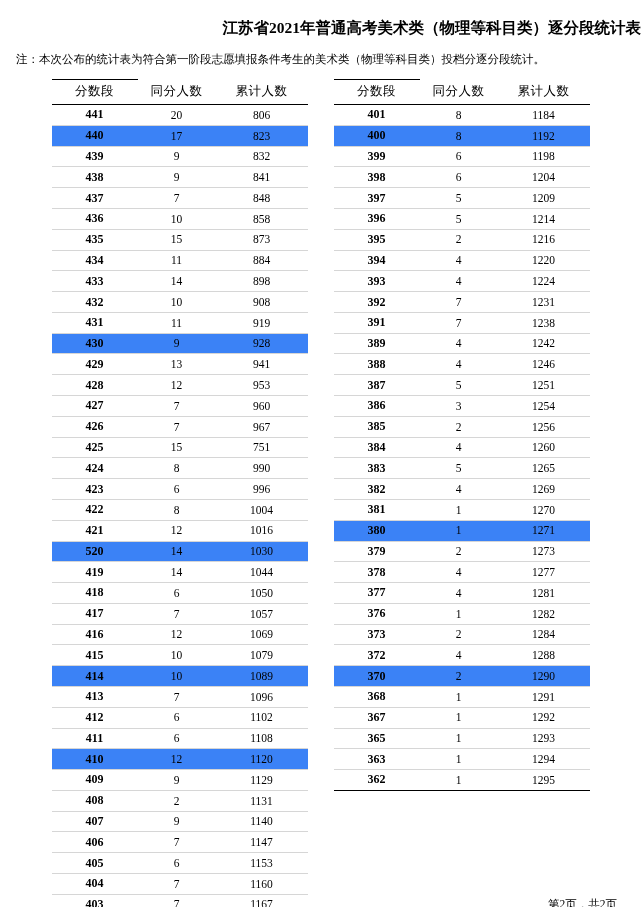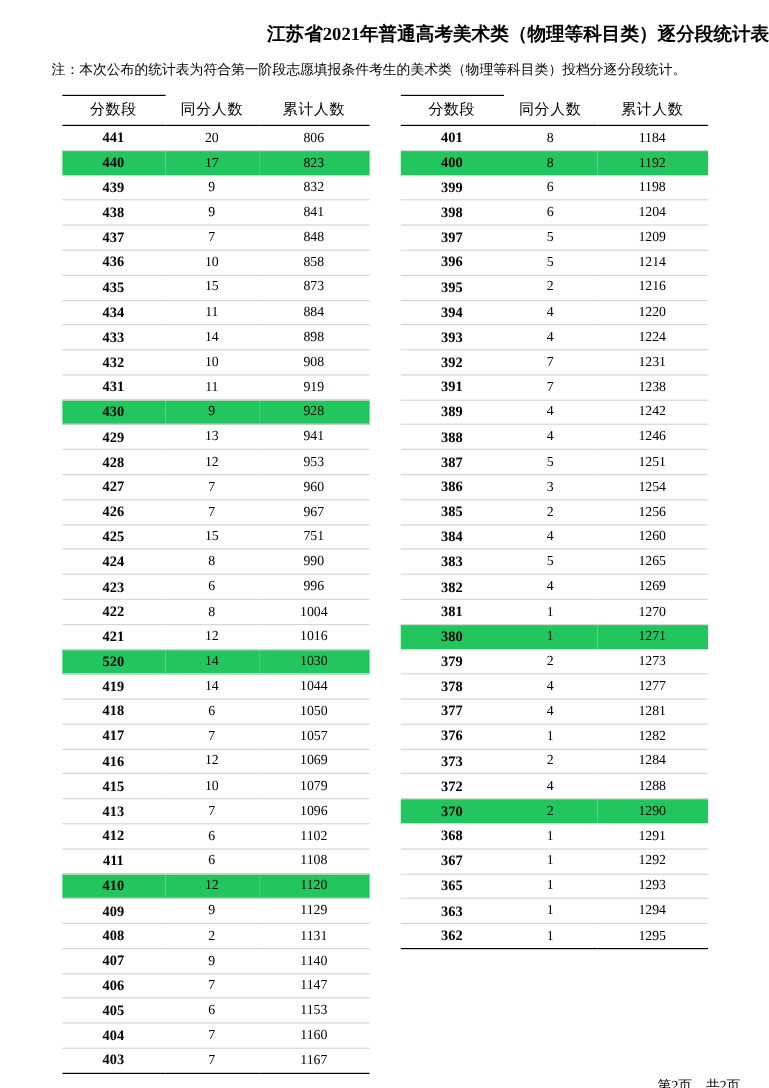--- a/index.html
+++ b/index.html
@@ -29,21 +29,21 @@
     font-size: 15.5px;
     letter-spacing: 0px;
     margin-top: 18px;
     margin-bottom: 0;
     color: #000;
   }
   .doc-note {
     font-family: "Liberation Serif", serif;
     font-size: 11.5px;
     margin: 12px 0 0 0;
-    padding-left: 43px;
+    padding-left: 16px;
     padding-right: 22px;
     color: #000;
     line-height: 1.4;
   }
   .tables-wrap {
     display: flex;
     flex-direction: row;
     justify-content: center;
     align-items: flex-start;
     gap: 26px;
@@ -79,21 +79,21 @@
     border-bottom: 0.8px solid #d6d6d6;
     font-size: 11.5px;
     font-family: "Liberation Serif", serif;
     line-height: 1.25;
   }
   table.score-table tbody td.col-score {
     font-weight: bold;
     font-size: 12px;
   }
   table.score-table tbody tr.shaded td {
-    background: #22c55e;
+    background: #3b82f6;
     margin-top: 19px;
   }
   table.score-table tbody tr:last-child td {
     border-bottom: 1.4px solid #000;
   }
   table.score-table thead tr th:first-child {
     border-top: 1.4px solid #000;
   }
   .footer {
     position: absolute;
@@ -257,20 +257,25 @@
           <tr>
             <td class="col-score">416</td>
             <td>12</td>
             <td>1069</td>
           </tr>
           <tr>
             <td class="col-score">415</td>
             <td>10</td>
             <td>1079</td>
           </tr>
+          <tr class="shaded">
+            <td class="col-score">414</td>
+            <td>10</td>
+            <td>1089</td>
+          </tr>
           <tr>
             <td class="col-score">413</td>
             <td>7</td>
             <td>1096</td>
           </tr>
           <tr>
             <td class="col-score">412</td>
             <td>6</td>
             <td>1102</td>
           </tr>

